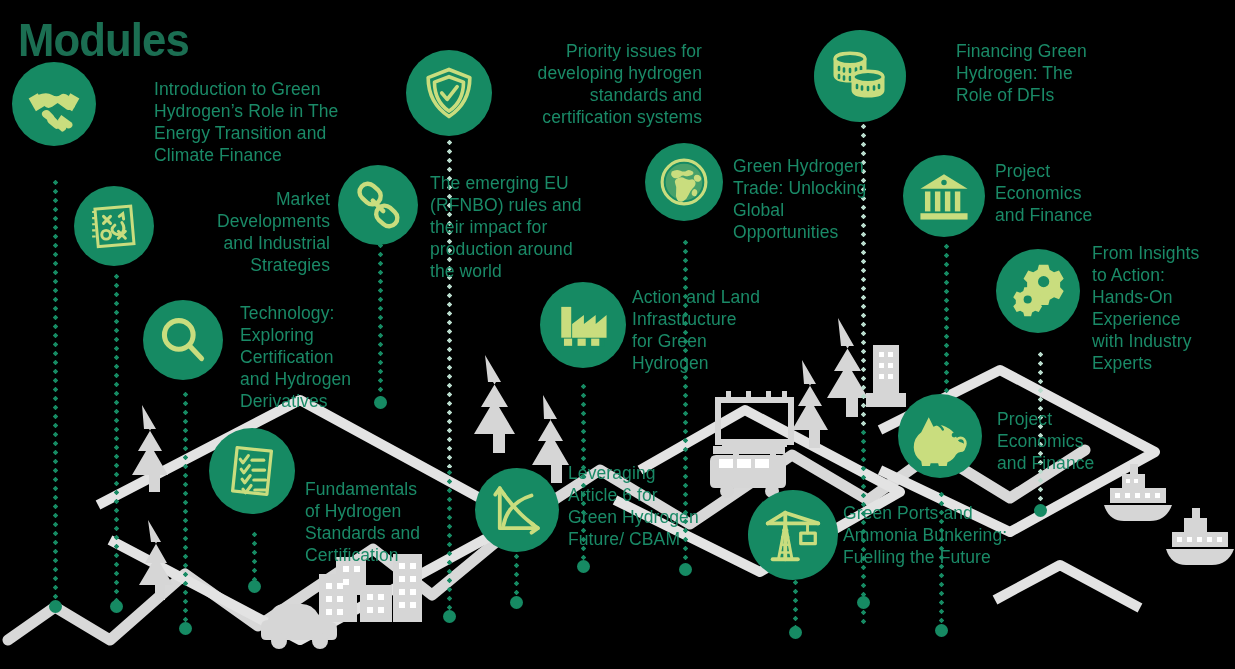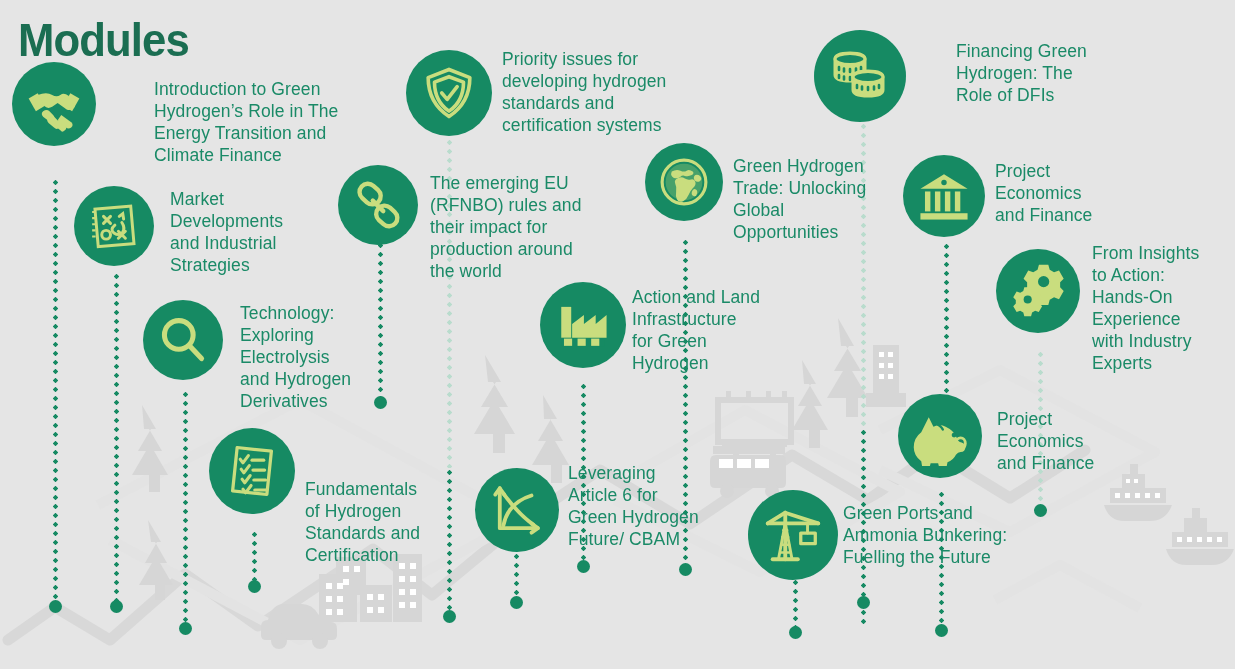--- a/index.html
+++ b/index.html
@@ -1,18 +1,18 @@
 <!DOCTYPE html>
 <html><head>
 <meta charset="utf-8">
 <style>
   html,body{margin:0;padding:0;background:#ffffff;}
   body{width:1235px;height:669px;overflow:hidden;position:relative;
        font-family:"Liberation Sans","DejaVu Sans",sans-serif;}
-  #stage{position:relative;width:1235px;height:669px;overflow:hidden;background:#e5e5e5;}
+  #stage{position:relative;width:1235px;height:669px;overflow:hidden;background:#000000;}
 
   
   #bg{position:absolute;left:0;top:0;width:1235px;height:669px;z-index:0;}
 
   
   #title{position:absolute;left:18px;top:16px;z-index:5;
          font-family:"Liberation Sans","DejaVu Sans",sans-serif;
          font-size:47px;font-weight:bold;color:#1b6e52;letter-spacing:-1px;
          line-height:1;transform:scaleX(.93);transform-origin:left top;}
 
@@ -246,36 +246,36 @@
           <path d="M33 31 q-6 5 -1 9 q6 4 10 -1 q3 -5 -1 -11"></path>
           <path d="M38 21 l4 -3 1 6"></path>
           <circle cx="23" cy="42" r="5"></circle>
           <path d="M37 38 l8 8 M45 38 l-8 8"></path>
         </g>
         <g stroke-width="2.4">
           <path d="M11 16 h-4 M11 23 h-4 M11 30 h-4 M11 37 h-4 M11 44 h-4"></path>
         </g>
       </svg>
     </div>
-    <div class="mlabel" style="left:170px;top:188px;width:160px;">Market
+    <div class="mlabel" style="left:170px;top:188px;width:160px;text-align:right;">Market
 Developments
 and Industrial
 Strategies</div>
   </div>
 
   <div class="module">
     <div class="bubble" style="left:143px;top:300px;width:80px;height:80px;position:absolute;">
       <svg width="54" height="54" viewBox="0 0 64 64" fill="none" stroke="#c9dd7e" stroke-width="6" stroke-linecap="round">
         <circle cx="27" cy="26" r="17"></circle>
         <path d="M40 39 l14 15"></path>
       </svg>
     </div>
     <div class="mlabel" style="left:240px;top:302px;width:160px;">Technology:
 Exploring
-Electrolysis
+Certification
 and Hydrogen
 Derivatives</div>
   </div>
 
   <div class="module">
     <div class="bubble" style="left:209px;top:428px;width:86px;height:86px;position:absolute;">
       <svg width="58" height="58" viewBox="0 0 64 64" fill="none" stroke="#c9dd7e" stroke-width="3.6" stroke-linecap="round" stroke-linejoin="round">
         <rect x="13" y="8" width="38" height="48" transform="rotate(6 32 32)"></rect>
         <g stroke-width="3.4">
           <path d="M19 19 l3 4 6 -8"></path>
@@ -311,21 +311,21 @@
   </div>
 
   <div class="module">
     <div class="bubble" style="left:406px;top:50px;width:86px;height:86px;position:absolute;">
       <svg width="58" height="58" viewBox="0 0 64 64" fill="none" stroke="#c9dd7e" stroke-width="4" stroke-linecap="round" stroke-linejoin="round">
         <path d="M32 6 L55 15 q0 28 -23 43 Q9 43 9 15z"></path>
         <path d="M32 14 L48 20 q0 21 -16 32 Q16 41 16 20z"></path>
         <path d="M24 32 l6 7 11 -14"></path>
       </svg>
     </div>
-    <div class="mlabel" style="left:502px;top:48px;width:200px;">Priority issues for
+    <div class="mlabel" style="left:502px;top:40px;width:200px;text-align:right;">Priority issues for
 developing hydrogen
 standards and
 certification systems</div>
   </div>
 
   <div class="module">
     <div class="bubble" style="left:540px;top:282px;width:86px;height:86px;position:absolute;">
       <svg width="58" height="58" viewBox="0 0 64 64" fill="#c9dd7e">
         <path d="M8 12 h11 v34 h-11z"></path>
         <path d="M20 31 l13 -10 v10 l13 -10 v10 l12 -10 v25 h-38z"></path>

